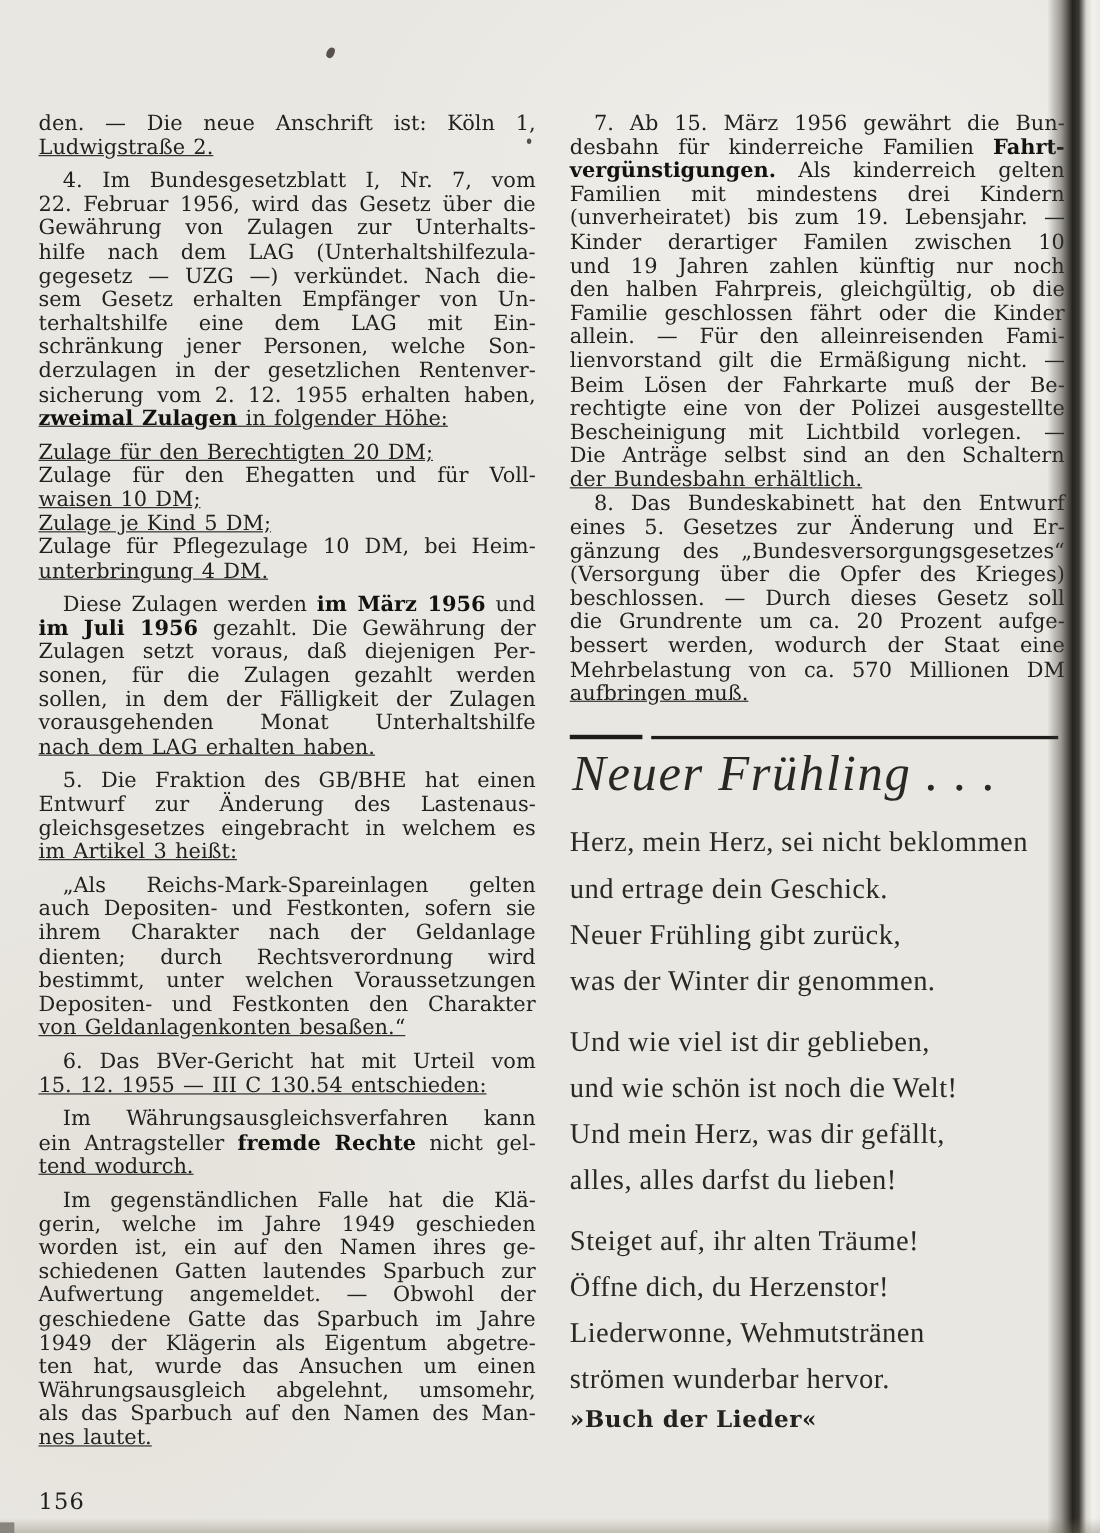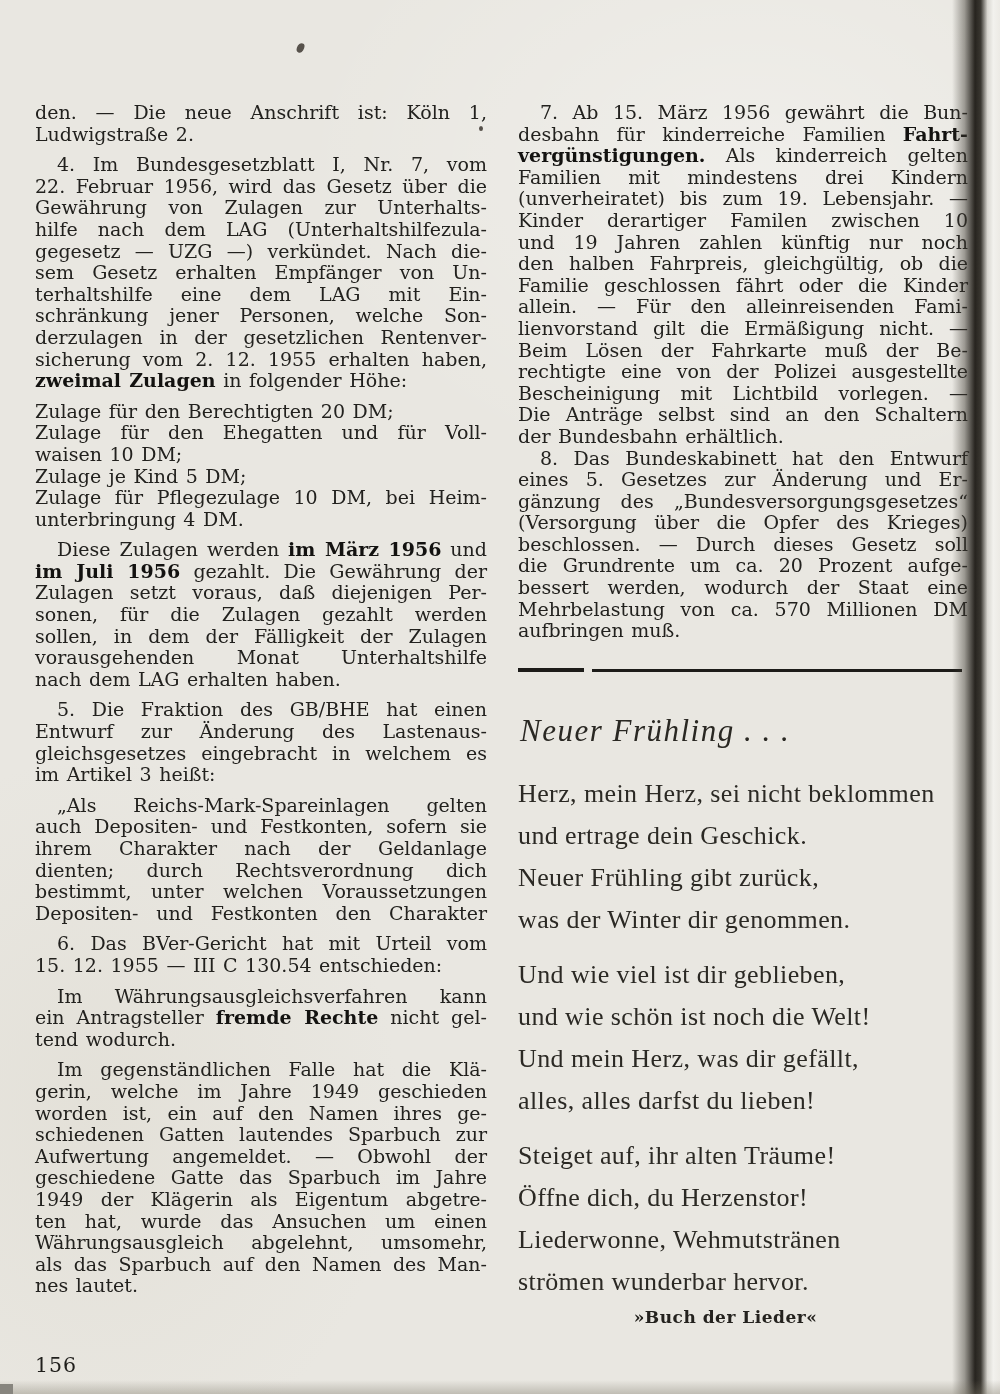--- a/index.html
+++ b/index.html
@@ -11,41 +11,41 @@
       #e9e7e1;
     font-family:"DejaVu Serif","Liberation Serif",serif;
     color:#22211e;
   }
   .col{position:absolute;top:102px;width:452px;font-size:19px;line-height:21.6px;}
   .col-left{left:35px;}
   .col-right{left:518px;width:450px;}
   .para{margin:0;}
   .para.gap{margin-top:9px;}
   .line{text-align:justify;text-align-last:justify;word-spacing:1.5px;white-space:normal;}
-  .line.last{text-align-last:left;}
+  .line.last{text-align-last:left;text-decoration:underline;}
   .line.ind{text-indent:22px;}
   b{font-weight:bold;color:#131210;}
   .divider{position:relative;margin-top:26px;height:4px;width:447px;}
   .divider .seg{position:absolute;background:#1d1c19;}
   .divider .seg1{left:0;top:0;width:66px;height:4px;}
   .divider .seg2{left:74px;right:3px;top:1px;height:3px;}
   .poem-title{
-    margin-top:32px;margin-left:2px;
+    margin-top:4px;margin-left:2px;
     font-family:"Liberation Serif",serif;font-style:italic;
-    font-size:31px;line-height:54px;letter-spacing:1.5px;color:#2a2823;
+    font-size:46px;line-height:54px;letter-spacing:1.5px;color:#2a2823;
   }
   .stanza{margin-top:13px;}
   .stanza.first{margin-top:15px;}
   .poem-line{
     font-family:"Liberation Serif",serif;
     font-size:26px;line-height:42px;letter-spacing:0.4px;color:#2b2924;
   }
   .poem-attrib{
-    margin-top:4px;text-align:center;padding-right:35px;
-    font-size:17px;font-weight:bold;letter-spacing:0.5px;color:#24221e;
+    margin-top:4px;text-align:left;padding-right:35px;
+    font-size:21px;font-weight:bold;letter-spacing:0.5px;color:#24221e;
   }
   .page-number{position:absolute;left:35px;top:1353px;font-size:20.5px;letter-spacing:1px;color:#201f1c;}
   .edge-right{
     position:absolute;top:0;right:0;width:48px;height:100%;
     background:linear-gradient(to right,
       rgba(70,66,58,0) 0%, rgba(60,56,48,0.45) 26%,
       #27241f 48%, #3a3731 60%,
       #d8d6d0 74%, #f2f1ed 86%, #eceae5 100%);
   }
   .edge-bottom{
@@ -105,23 +105,24 @@
       <div class="para gap">
         <div class="line ind">5. Die Fraktion des GB/BHE hat einen</div>
         <div class="line">Entwurf zur Änderung des Lastenaus-</div>
         <div class="line">gleichsgesetzes eingebracht in welchem es</div>
         <div class="line last">im Artikel 3 heißt:</div>
       </div>
       <div class="para gap">
         <div class="line ind">„Als Reichs-Mark-Spareinlagen gelten</div>
         <div class="line">auch Depositen- und Festkonten, sofern sie</div>
         <div class="line">ihrem Charakter nach der Geldanlage</div>
-        <div class="line">dienten; durch Rechtsverordnung dich</div>
+        <div class="line">dienten; durch Rechtsverordnung wird</div>
         <div class="line">bestimmt, unter welchen Voraussetzungen</div>
         <div class="line">Depositen- und Festkonten den Charakter</div>
+        <div class="line last">von Geldanlagenkonten besaßen.“</div>
       </div>
       <div class="para gap">
         <div class="line ind">6. Das BVer-Gericht hat mit Urteil vom</div>
         <div class="line last">15. 12. 1955 — III C 130.54 entschieden:</div>
       </div>
       <div class="para gap">
         <div class="line ind">Im Währungsausgleichsverfahren kann</div>
         <div class="line">ein Antragsteller <b>fremde Rechte</b> nicht gel-</div>
         <div class="line last">tend wodurch.</div>
       </div>

